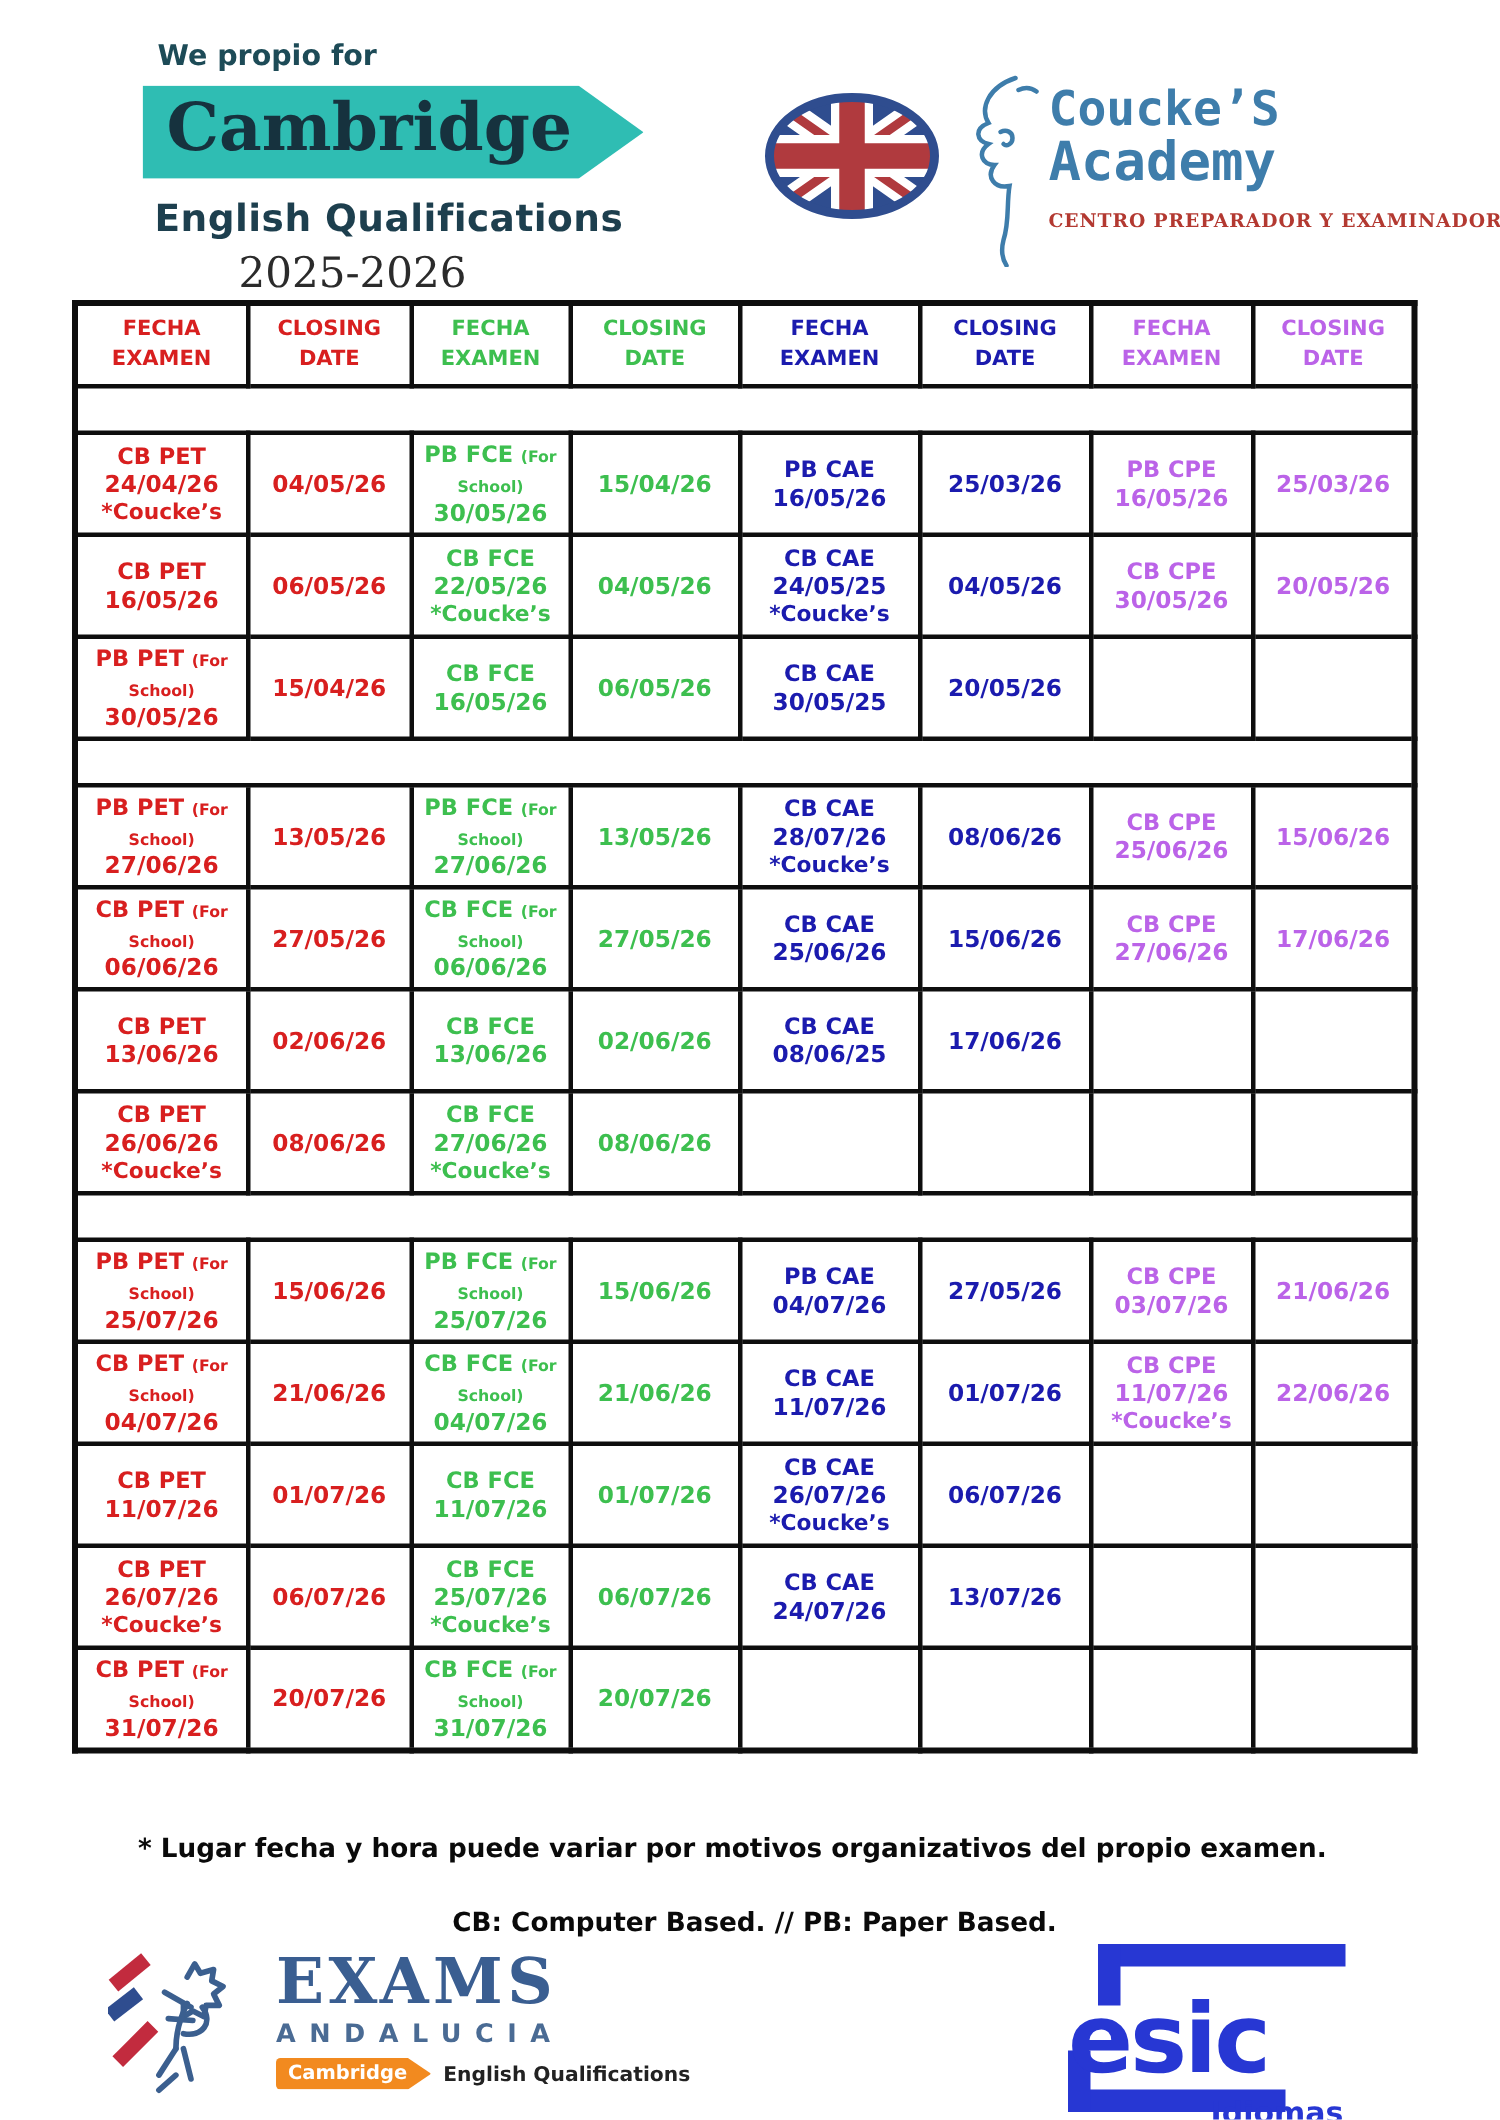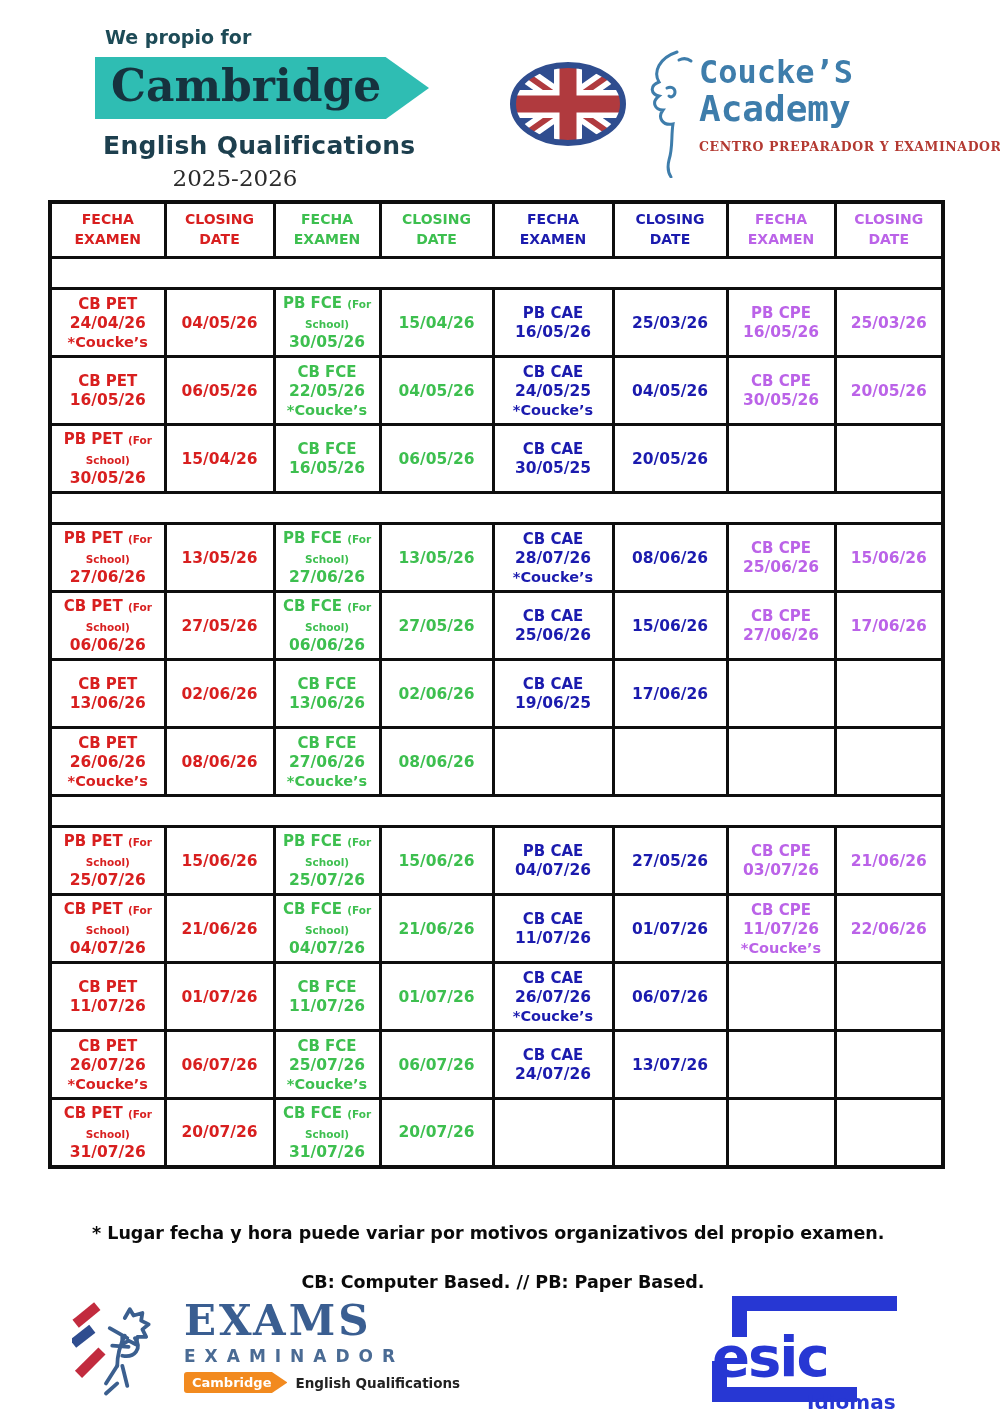--- a/index.html
+++ b/index.html
@@ -10,21 +10,21 @@
   
   .camb{position:absolute;left:95px;top:26px;width:330px;}
   .camb-tag{font-size:19px;font-weight:bold;color:#1d4b57;margin-left:10px;}
   .camb-arrow{
     margin-top:9px;background:#2fbdb3;color:#16323e;display:block;width:272px;
     font-family:"DejaVu Serif",serif;font-weight:bold;font-size:44px;line-height:1.05;
     padding:6px 46px 10px 16px;
     clip-path:polygon(0 0,87% 0,100% 50%,87% 100%,0 100%);
   }
   .camb-sub{font-size:25px;font-weight:bold;color:#1d3f4e;margin-top:12px;margin-left:8px;letter-spacing:0.3px;}
-  .camb-years{font-family:"DejaVu Serif",serif;font-size:23px;color:#2b2b2b;margin-top:5px;width:280px;text-align:center;}
+  .camb-years{font-family:"DejaVu Serif",serif;font-size:28px;color:#2b2b2b;margin-top:5px;width:280px;text-align:center;}
   .academy{position:absolute;left:505px;top:46px;display:flex;align-items:flex-start;}
   .academy .flag{margin-top:12px;}
   .academy .face{margin-left:2px;margin-top:2px;}
   .ac-text{margin-left:4px;margin-top:10px;}
   .ac1,.ac2{font-family:"DejaVu Sans Mono",monospace;font-weight:bold;color:#3e7dab;line-height:1.05;}
   .ac1{font-size:32px;}
   .ac2{font-size:36px;}
   .ac-sub{color:#b33931;font-size:12.5px;font-weight:bold;letter-spacing:0.6px;margin-top:12px;font-family:"DejaVu Serif",serif;white-space:nowrap;}
   
   table.sched{
@@ -54,21 +54,21 @@
   .exams-sub{font-size:17px;font-weight:bold;color:#4a6b94;letter-spacing:9px;margin-top:4px;}
   .exams-badge{display:flex;align-items:center;margin-top:6px;}
   .badge-arrow{
     background:#f28a1f;color:#fff;font-weight:bold;font-size:13px;
     padding:3px 16px 3px 8px;border-radius:3px;
     clip-path:polygon(0 0,85% 0,100% 50%,85% 100%,0 100%);
   }
   .badge-text{color:#222;font-weight:bold;font-size:13.5px;margin-left:8px;}
   .esic{position:absolute;left:712px;top:1296px;width:210px;}
   .esic-btop{width:150px;height:26px;border-top:15px solid #2737d3;border-left:15px solid #2737d3;margin-left:20px;}
-  .esic-name{font-weight:bold;font-size:56px;color:#2737d3;line-height:0.85;letter-spacing:-2px;margin-top:-4px;}
+  .esic-name{font-weight:bold;font-size:64px;color:#2737d3;line-height:0.85;letter-spacing:-2px;margin-top:-4px;}
   .esic-bbot{width:130px;height:26px;border-bottom:15px solid #2737d3;border-left:15px solid #2737d3;margin-top:-20px;}
   .esic-sub{font-weight:bold;font-size:20px;color:#2737d3;margin-left:95px;margin-top:-12px;}
 </style>
 </head>
 <body>
 
 <div class="camb">
   <div class="camb-tag">We propio for</div>
   <div class="camb-arrow">Cambridge</div>
   <div class="camb-sub">English Qualifications</div>
@@ -260,21 +260,21 @@
           <div class="xdate">13/06/26</div>
         </td>
         <td class="closing" style="color: rgb(216, 31, 31);">02/06/26</td>
         <td class="exam-cell" style="color: rgb(61, 191, 79);">
           <div class="xl"><span class="xlab">CB FCE</span></div>
           <div class="xdate">13/06/26</div>
         </td>
         <td class="closing" style="color: rgb(61, 191, 79);">02/06/26</td>
         <td class="exam-cell" style="color: rgb(27, 27, 174);">
           <div class="xl"><span class="xlab">CB CAE</span></div>
-          <div class="xdate">19/06/25</div>
+          <div class="xdate">08/06/25</div>
         </td>
         <td class="closing" style="color: rgb(27, 27, 174);">17/06/26</td>
         <td class="exam-cell"></td>
         <td class="closing"></td>
       </tr>
       <tr class="data">
         <td class="exam-cell" style="color: rgb(216, 31, 31);">
           <div class="xl"><span class="xlab">CB PET</span></div>
           <div class="xdate">26/06/26</div>
           <div class="xflag">*Coucke’s</div>
@@ -412,21 +412,21 @@
     <g fill="none" stroke="#3b5f8f" stroke-width="3" stroke-linejoin="round" stroke-linecap="round">
       <path d="M42,14 l4,-7 3,5 7,-2 -1,6 6,3 -5,4 3,6 -7,0 -1,6 -6,-3 -5,3 0,-6"></path>
       <path d="M42,28 C38,36 36,44 36,52"></path>
       <path d="M44,30 L30,22 M45,37 L32,36"></path>
       <path d="M36,52 L27,66 M40,52 L44,68 M36,66 L27,74"></path>
       <path d="M40,44 C50,46 56,38 50,30"></path>
     </g>
   </svg>
   <div class="exams-text">
     <div class="exams-title">EXAMS</div>
-    <div class="exams-sub">EXAMINADOR</div>
+    <div class="exams-sub">ANDALUCIA</div>
     <div class="exams-badge">
       <span class="badge-arrow">Cambridge</span>
       <span class="badge-text">English Qualifications</span>
     </div>
   </div>
 </div>
 
 <div class="esic">
   <div class="esic-btop"></div>
   <div class="esic-name">esic</div>

